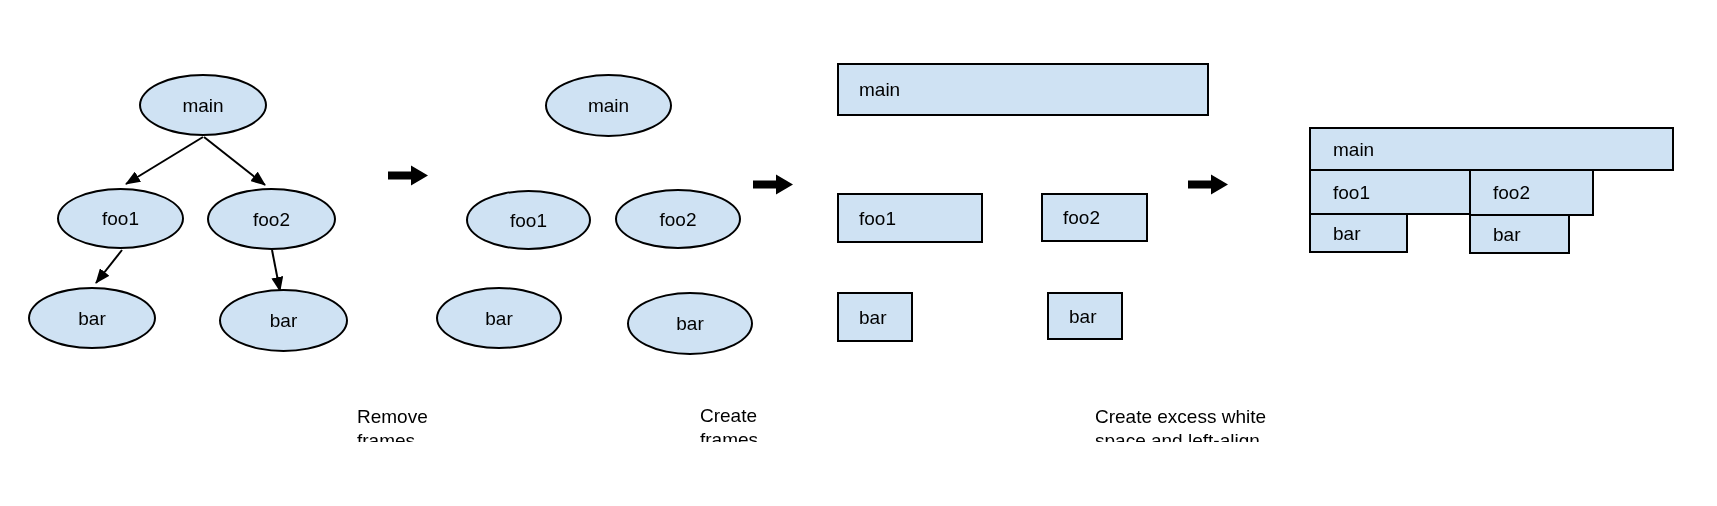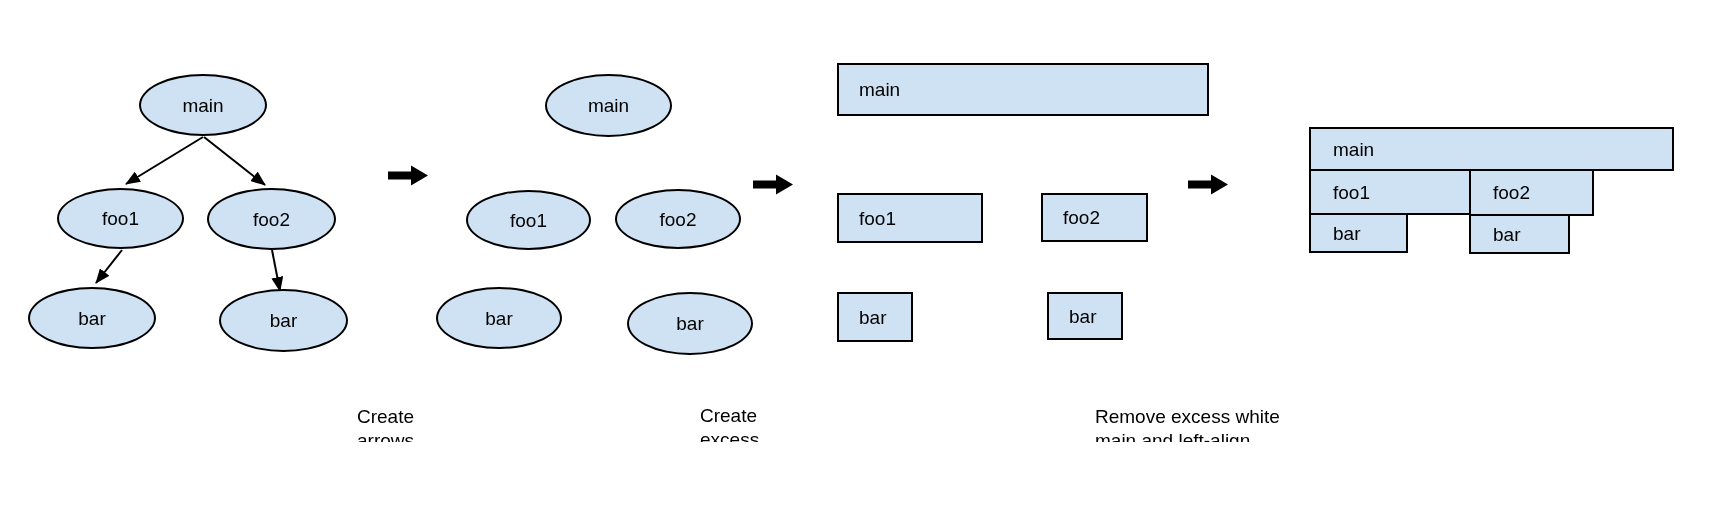--- a/index.html
+++ b/index.html
@@ -136,17 +136,17 @@
   <div class="node flame" style="left:1469px;top:169px;width:125px;height:47px">
     <span>foo2</span>
   </div>
   <div class="node flame" style="left:1309px;top:213px;width:99px;height:40px">
     <span>bar</span>
   </div>
   <div class="node flame" style="left:1469px;top:214px;width:101px;height:40px">
     <span>bar</span>
   </div>
 
-  <div class="caption" style="left:357px;top:405px;width:95px">Create arrows</div>
-  <div class="caption" style="left:700px;top:404px;width:80px">Create excess</div>
-  <div class="caption" style="left:1095px;top:405px;width:205px">Remove excess white main and left-align</div>
+  <div class="caption" style="left:357px;top:405px;width:95px">Remove frames</div>
+  <div class="caption" style="left:700px;top:404px;width:80px">Create frames</div>
+  <div class="caption" style="left:1095px;top:405px;width:205px">Create excess white space and left-align</div>
 
 </div>
 
 </body></html>

